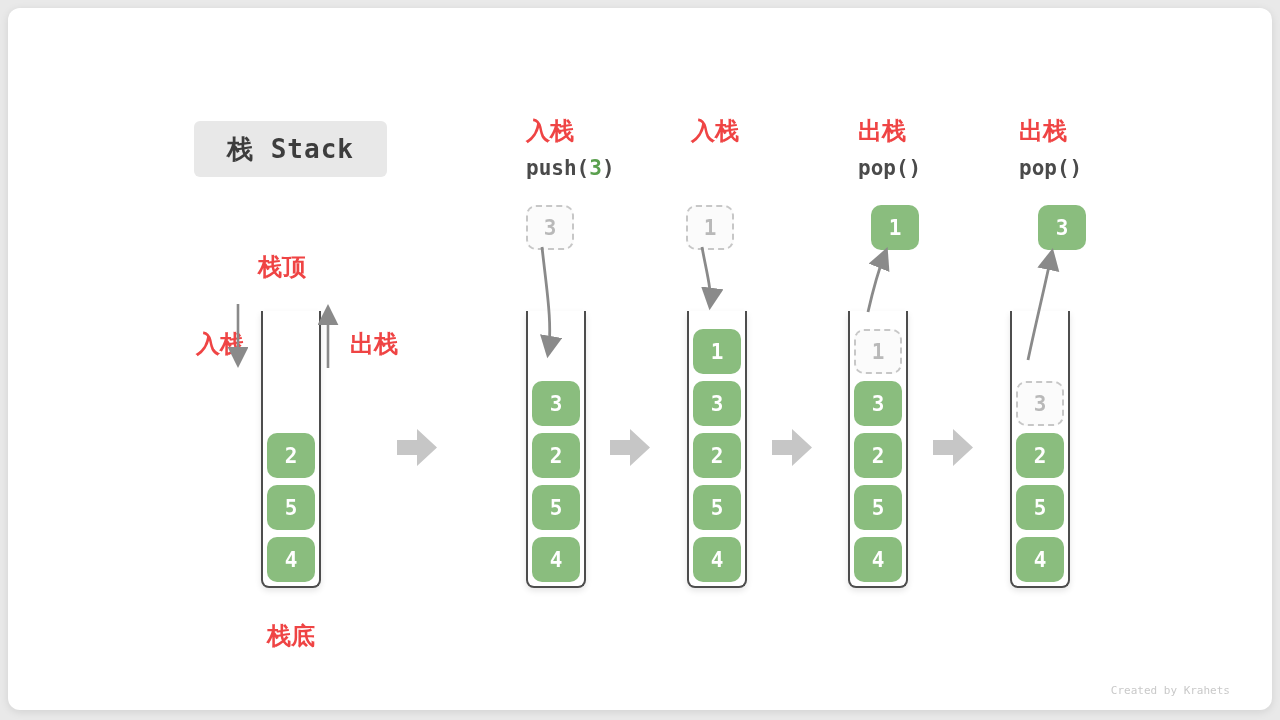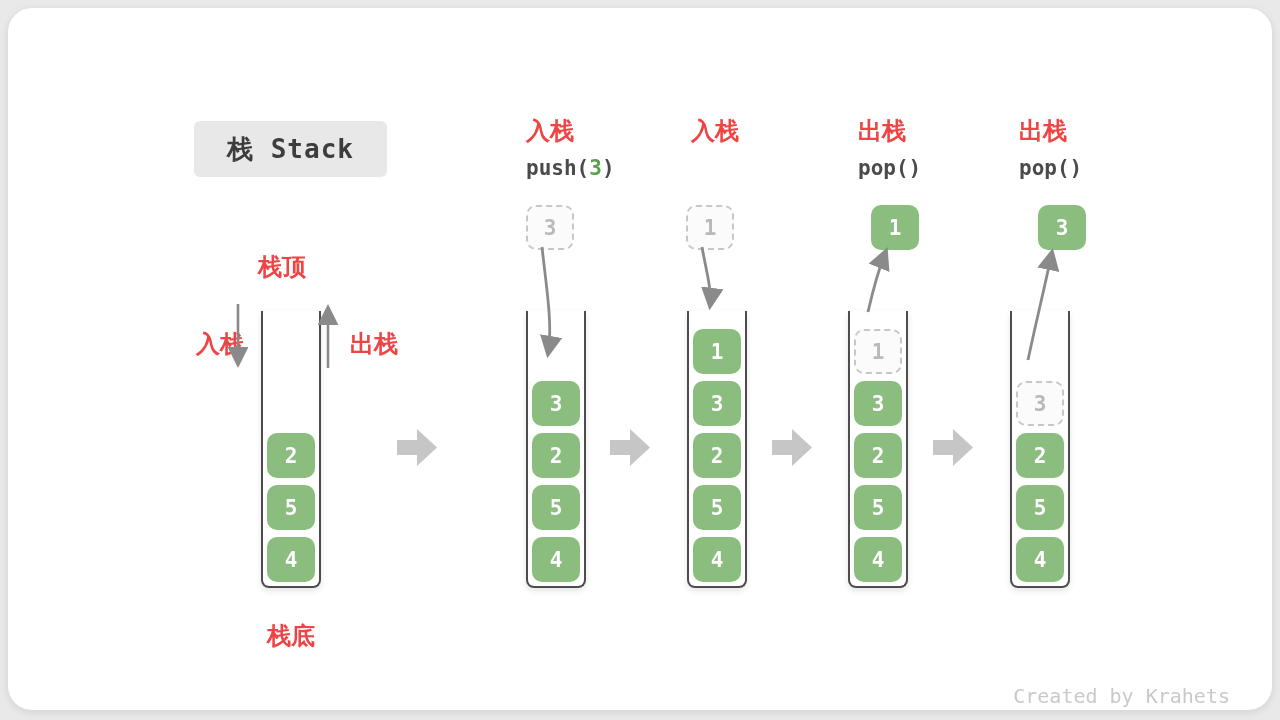--- a/index.html
+++ b/index.html
@@ -7,21 +7,21 @@
   body {
     background: #e9e9e9;
     font-family: "Liberation Sans", "DejaVu Sans", sans-serif;
     overflow: hidden;
   }
   .card {
     position: absolute;
     left: 8px; top: 8px;
     width: 1264px; height: 702px;
     background: #ffffff;
-    border-radius: 24px;
+    border-radius: 12px;
     box-shadow: 0 2px 8px rgba(0,0,0,0.10);
   }
   .abs { position: absolute; }
 
   .title-box {
     left: 186px; top: 113px;
     width: 193px; height: 56px;
     background: #e8e8e8;
     border-radius: 6px;
     display: flex; align-items: center; justify-content: center;
@@ -70,21 +70,21 @@
     font-family: "DejaVu Sans Mono", "Liberation Mono", monospace;
     font-weight: bold; font-size: 21px;
     display: flex; align-items: center; justify-content: center;
   }
 
   .top-bottom-label { width: 60px; text-align: center; }
 
   .watermark {
     right: 42px; top: 676px;
     font-family: "DejaVu Sans Mono", "Liberation Mono", monospace;
-    font-size: 20px; color: #c9c9c9;
+    font-size: 11px; color: #c9c9c9;
   }
 
   svg.overlay {
     position: absolute; left: 0; top: 0;
     width: 1280px; height: 720px;
     pointer-events: none;
   }
 </style>
 </head>
 <body>

